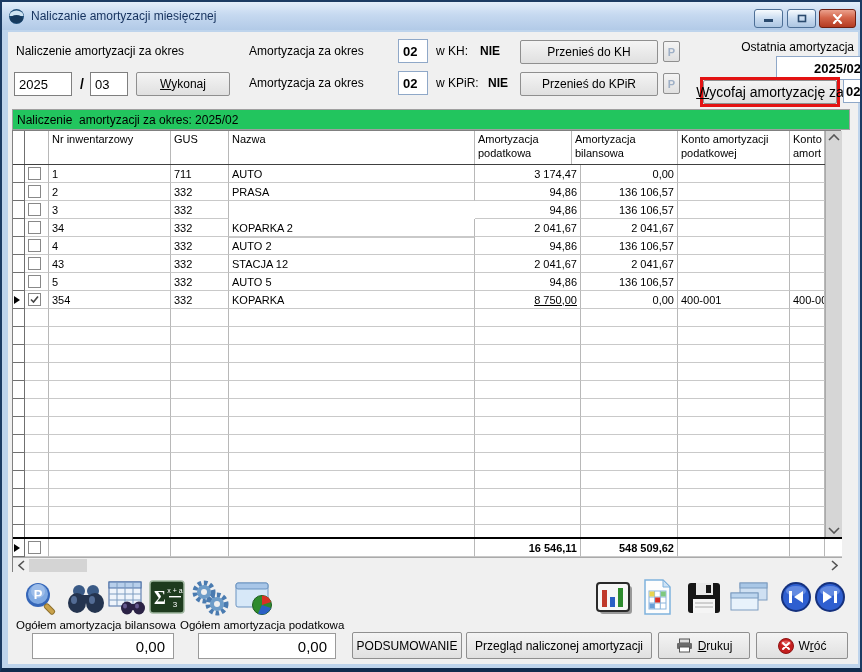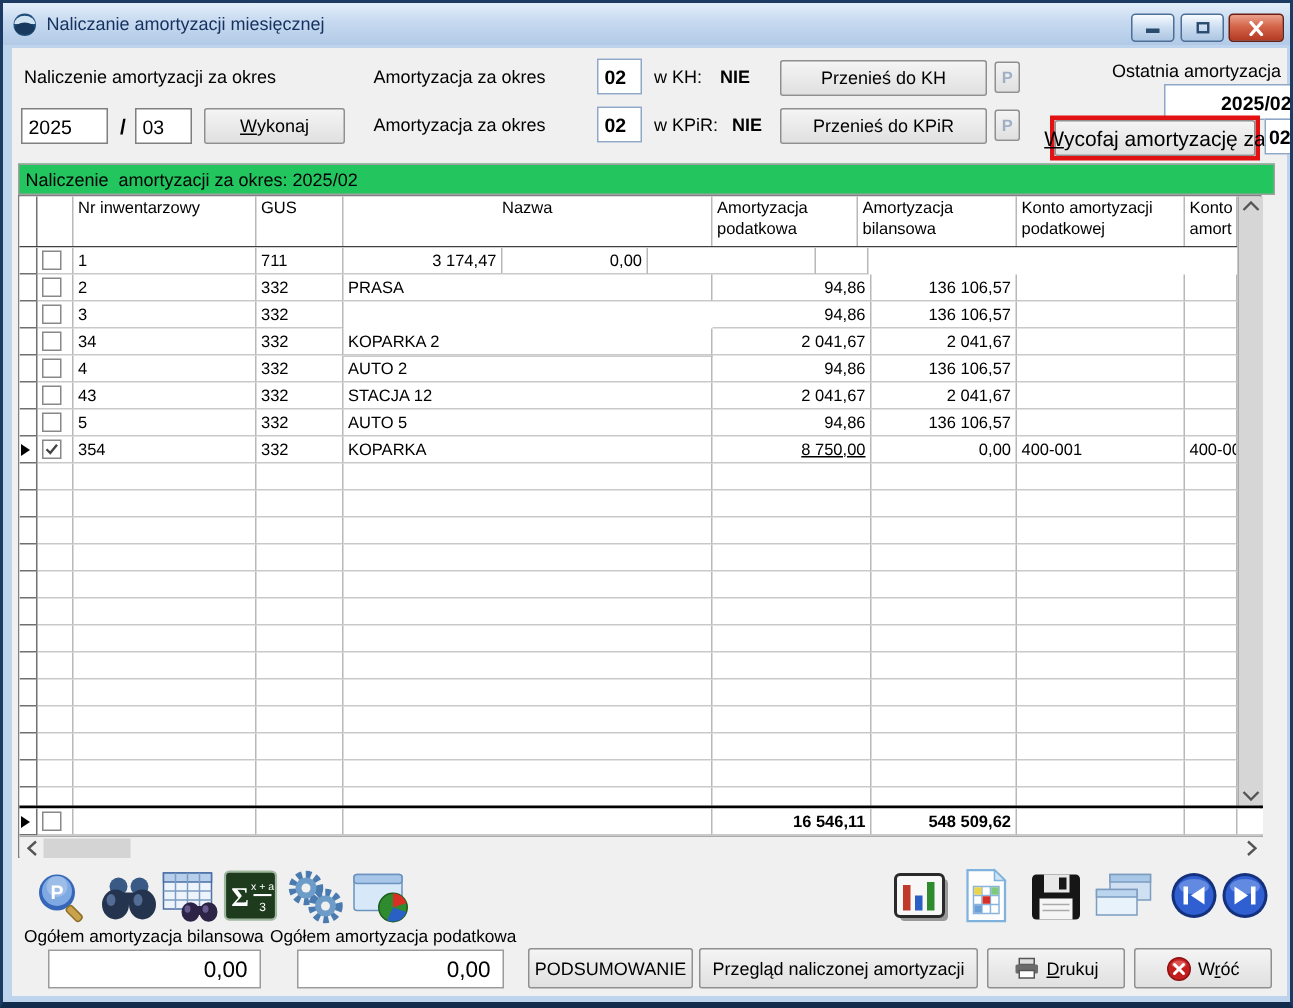--- a/index.html
+++ b/index.html
@@ -125,34 +125,35 @@
     <div class="rofield" style="left:835px; top:47px; width:23px; height:24px; padding:0 2px;">02</div>
 
     <div class="section-hdr" style="left:4px; top:77px; width:838px; height:21px;">Naliczenie  amortyzacji za okres: 2025/02</div>
 
     <div class="tbl">
       <div class="thead">
           <div class="th" style="width: 12px; border-right: 1px solid rgb(112, 112, 112);"></div>
           <div class="th" style="width: 24px;"></div>
           <div class="th" style="width: 122px;">Nr inwentarzowy</div>
           <div class="th" style="width: 58px;">GUS</div>
-          <div class="th" style="width: 246px; text-align: center;">Nazwa</div>
+          <div class="th" style="width: 246px;">Nazwa</div>
           <div class="th" style="width: 97px;">Amortyzacja podatkowa</div>
           <div class="th" style="width: 106px;">Amortyzacja bilansowa</div>
           <div class="th" style="width: 112px;">Konto amortyzacji podatkowej</div>
           <div class="th" style="width: 35px;">Konto amort</div>
         </div>
       <div class="tbody">
           <div class="trow">
             <div class="td ind" style="width: 12px;"></div>
             <div class="td" style="width: 24px;">
               <span class="cbx"></span>
             </div>
             <div class="td" style="width: 122px;">1</div>
             <div class="td" style="width: 58px;">711</div>
+            <div class="td" style="width: 246px;">AUTO</div>
             <div class="td num" style="width: 106px;">3 174,47</div>
             <div class="td num" style="width: 97px;">0,00</div>
             <div class="td" style="width: 112px;"></div>
             <div class="td" style="width: 35px;"></div>
           </div>
           <div class="trow">
             <div class="td ind" style="width: 12px;"></div>
             <div class="td" style="width: 24px;">
               <span class="cbx"></span>
             </div>

